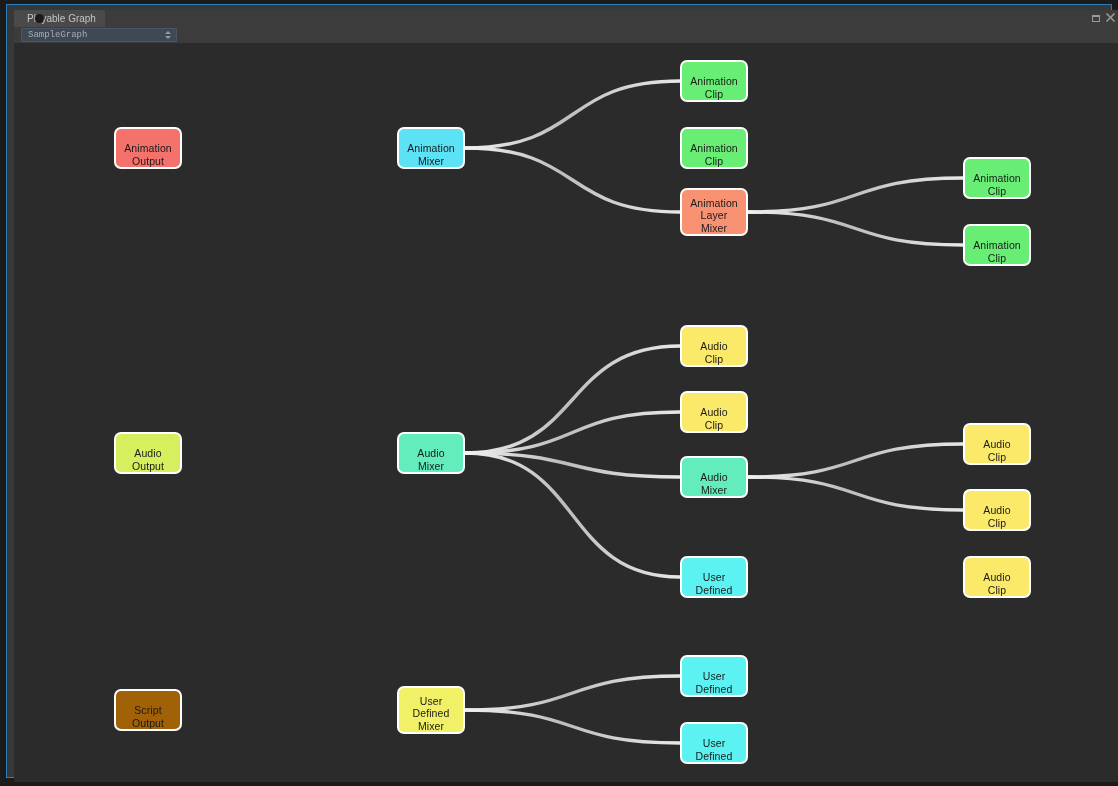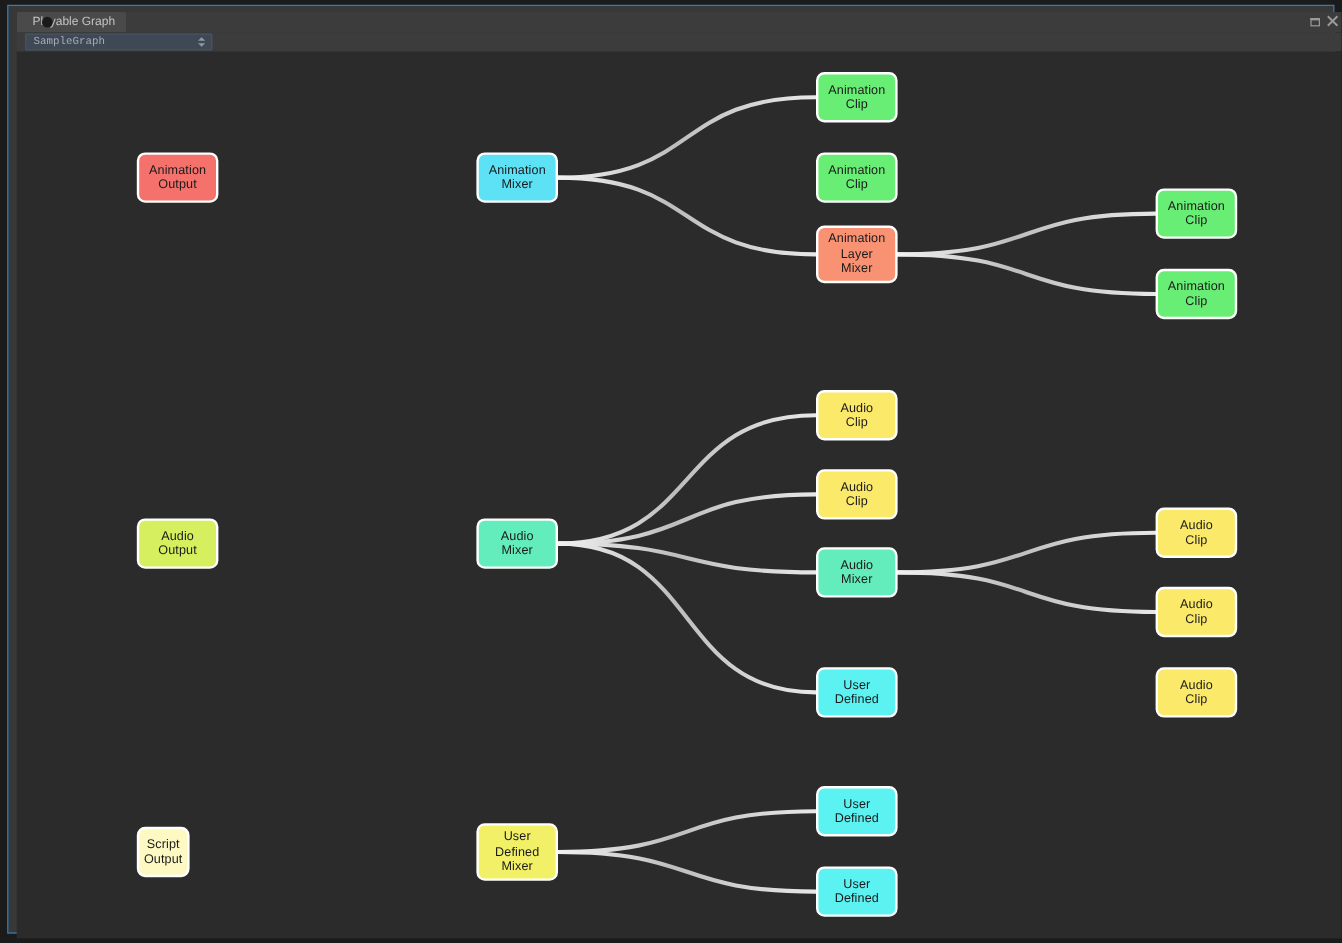--- a/index.html
+++ b/index.html
@@ -196,21 +196,21 @@
   .node {
     position: absolute;
     box-sizing: border-box;
     border: 2px solid #ffffff;
     border-radius: 7px;
     color: #1a1a1a;
     font-size: 10.5px;
     line-height: 12.5px;
     text-align: center;
     display: flex;
-    align-items: center;
+    align-items: flex-end;
     justify-content: center;
     cursor: pointer;
     user-select: none;
     letter-spacing: 0.1px;
   }
   .node span { display: block; padding: 0 2px; }
 </style>
 </head>
 <body>
 
@@ -321,21 +321,21 @@
           </div>
           <div class="node" style="left: 949px; top: 380px; width: 68px; height: 42px; background: rgb(251, 233, 106);">
             <span>Audio<br>Clip</span>
           </div>
           <div class="node" style="left: 949px; top: 446px; width: 68px; height: 42px; background: rgb(251, 233, 106);">
             <span>Audio<br>Clip</span>
           </div>
           <div class="node" style="left: 949px; top: 513px; width: 68px; height: 42px; background: rgb(251, 233, 106);">
             <span>Audio<br>Clip</span>
           </div>
-          <div class="node" style="left: 100px; top: 646px; width: 44px; height: 42px; background: #fef9c3;">
+          <div class="node" style="left: 100px; top: 646px; width: 68px; height: 42px; background: #a16207;">
             <span>Script<br>Output</span>
           </div>
           <div class="node" style="left: 383px; top: 643px; width: 68px; height: 48px; background: rgb(242, 240, 103);">
             <span>User<br>Defined<br>Mixer</span>
           </div>
           <div class="node" style="left: 666px; top: 612px; width: 68px; height: 42px; background: rgb(92, 242, 242);">
             <span>User<br>Defined</span>
           </div>
           <div class="node" style="left: 666px; top: 679px; width: 68px; height: 42px; background: rgb(92, 242, 242);">
             <span>User<br>Defined</span>

